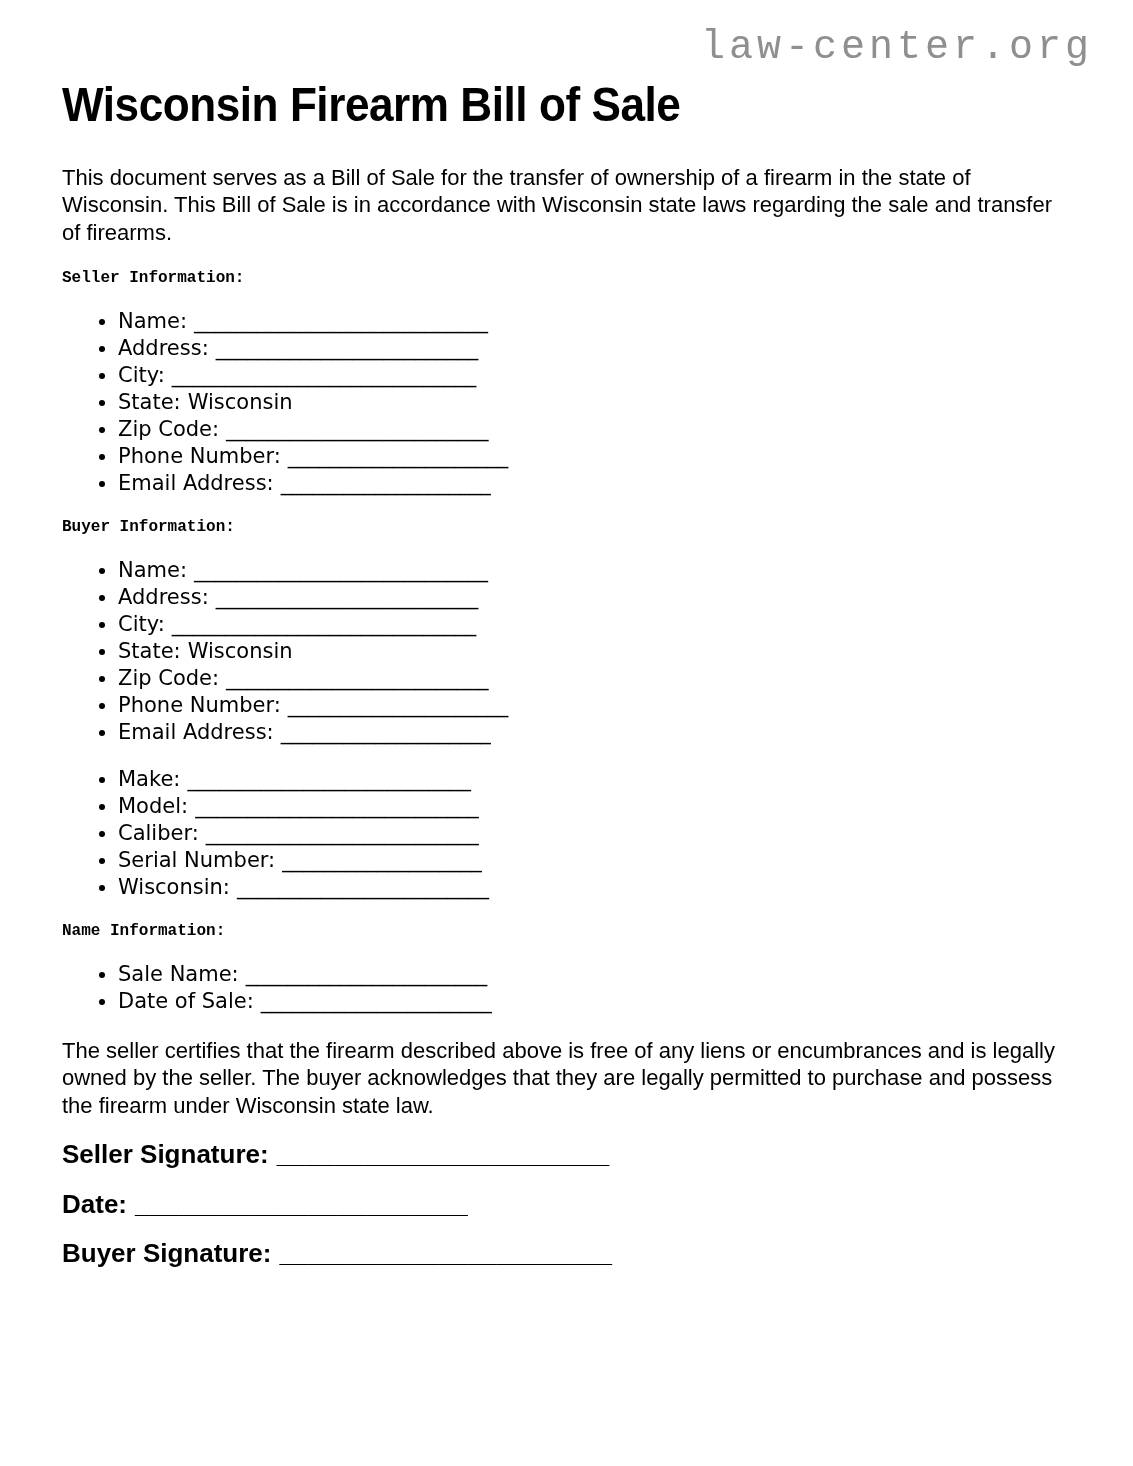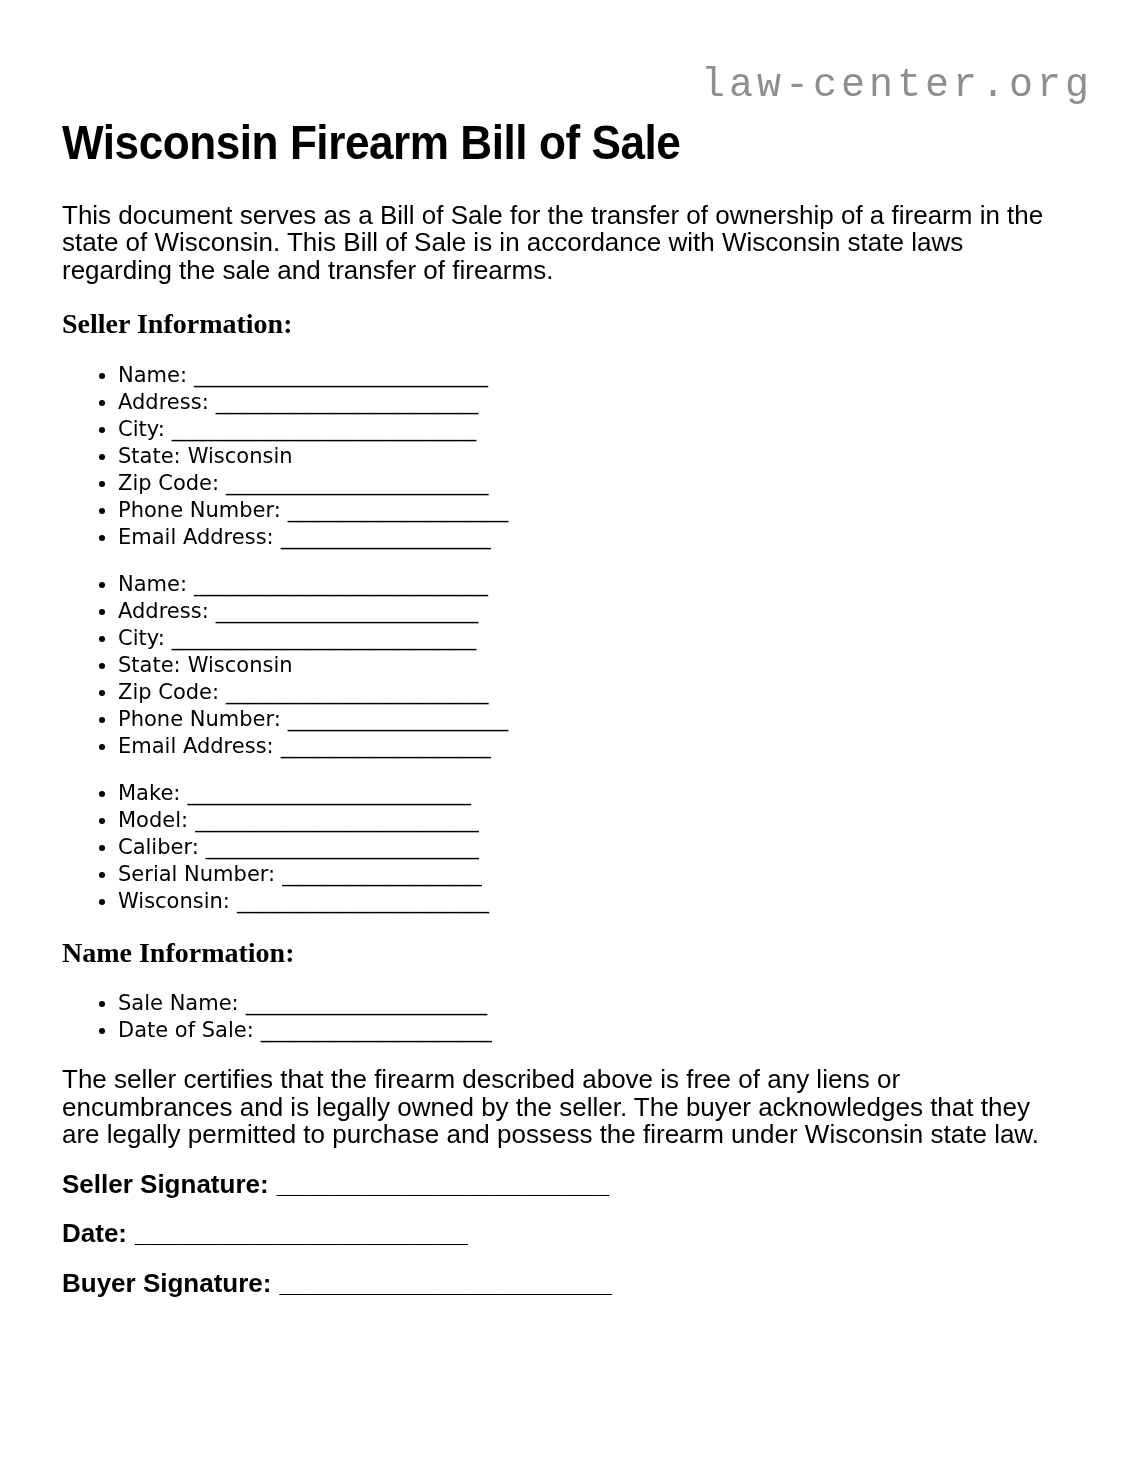--- a/index.html
+++ b/index.html
@@ -19,44 +19,43 @@
     background: #ffffff;
   }
   .watermark {
     font-family: "Liberation Mono", "DejaVu Sans Mono", monospace;
     font-size: 40px;
     letter-spacing: 4px;
     color: #8f8f8f;
     text-align: right;
     line-height: 1.2;
     white-space: nowrap;
-    margin-top: 38px;
   }
   h1.title {
     font-family: "Liberation Sans", sans-serif;
     font-weight: bold;
     font-size: 49px;
     line-height: 1.1;
     letter-spacing: -0.5px;
     margin: 6px 0 32px 0;
     transform: scaleX(0.9);
     transform-origin: 0 100%;
     white-space: nowrap;
   }
   p.para {
     font-family: "Liberation Sans", sans-serif;
-    font-size: 26px;
+    font-size: 22px;
     line-height: 27.5px;
     margin: 22px 0;
     max-width: 1010px;
   }
   h3.section-heading {
-    font-family: Liberation Serif, serif;
+    font-family: Liberation Mono, monospace;
     font-weight: bold;
-    font-size: 28px;
+    font-size: 16px;
     line-height: 1.3;
     margin: 20px 0 19px 0;
   }
   ul.field-list {
     margin: 19px 0 20px 0;
     padding-left: 56px;
     list-style-type: disc;
   }
   ul.field-list li {
     font-size: 21px;
@@ -91,20 +90,21 @@
       <li><span class="lbl">Address:</span><span class="blank">_________________________</span></li>
       <li><span class="lbl">City:</span><span class="blank">_____________________________</span></li>
       <li><span class="lbl">State:</span><span class="val">Wisconsin</span></li>
       <li><span class="lbl">Zip Code:</span><span class="blank">_________________________</span></li>
       <li><span class="lbl">Phone Number:</span><span class="blank">_____________________</span></li>
       <li><span class="lbl">Email Address:</span><span class="blank">____________________</span></li>
     </ul>
   </section>
 
   <section>
+    <h3 class="section-heading">Buyer Information:</h3>
     <ul class="field-list">
       <li><span class="lbl">Name:</span><span class="blank">____________________________</span></li>
       <li><span class="lbl">Address:</span><span class="blank">_________________________</span></li>
       <li><span class="lbl">City:</span><span class="blank">_____________________________</span></li>
       <li><span class="lbl">State:</span><span class="val">Wisconsin</span></li>
       <li><span class="lbl">Zip Code:</span><span class="blank">_________________________</span></li>
       <li><span class="lbl">Phone Number:</span><span class="blank">_____________________</span></li>
       <li><span class="lbl">Email Address:</span><span class="blank">____________________</span></li>
     </ul>
   </section>

